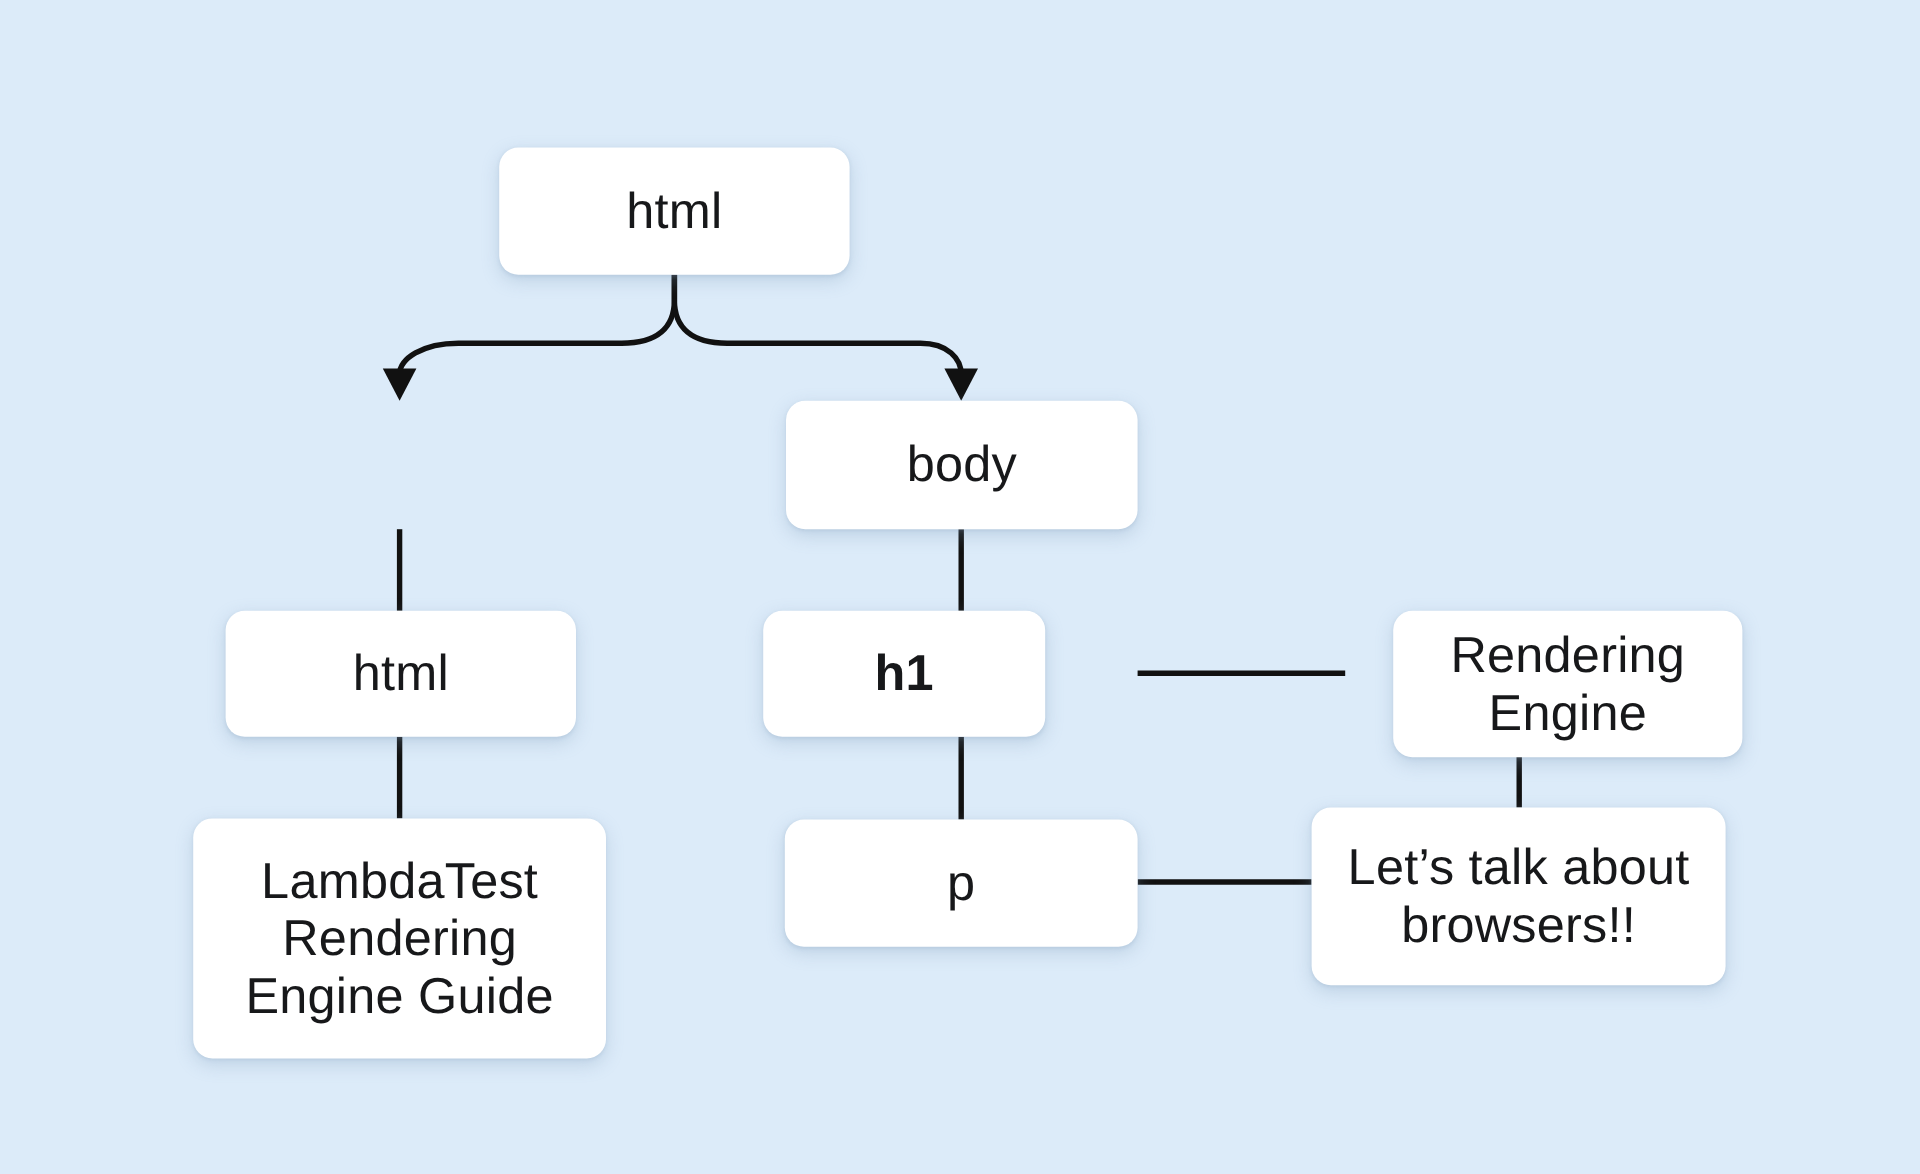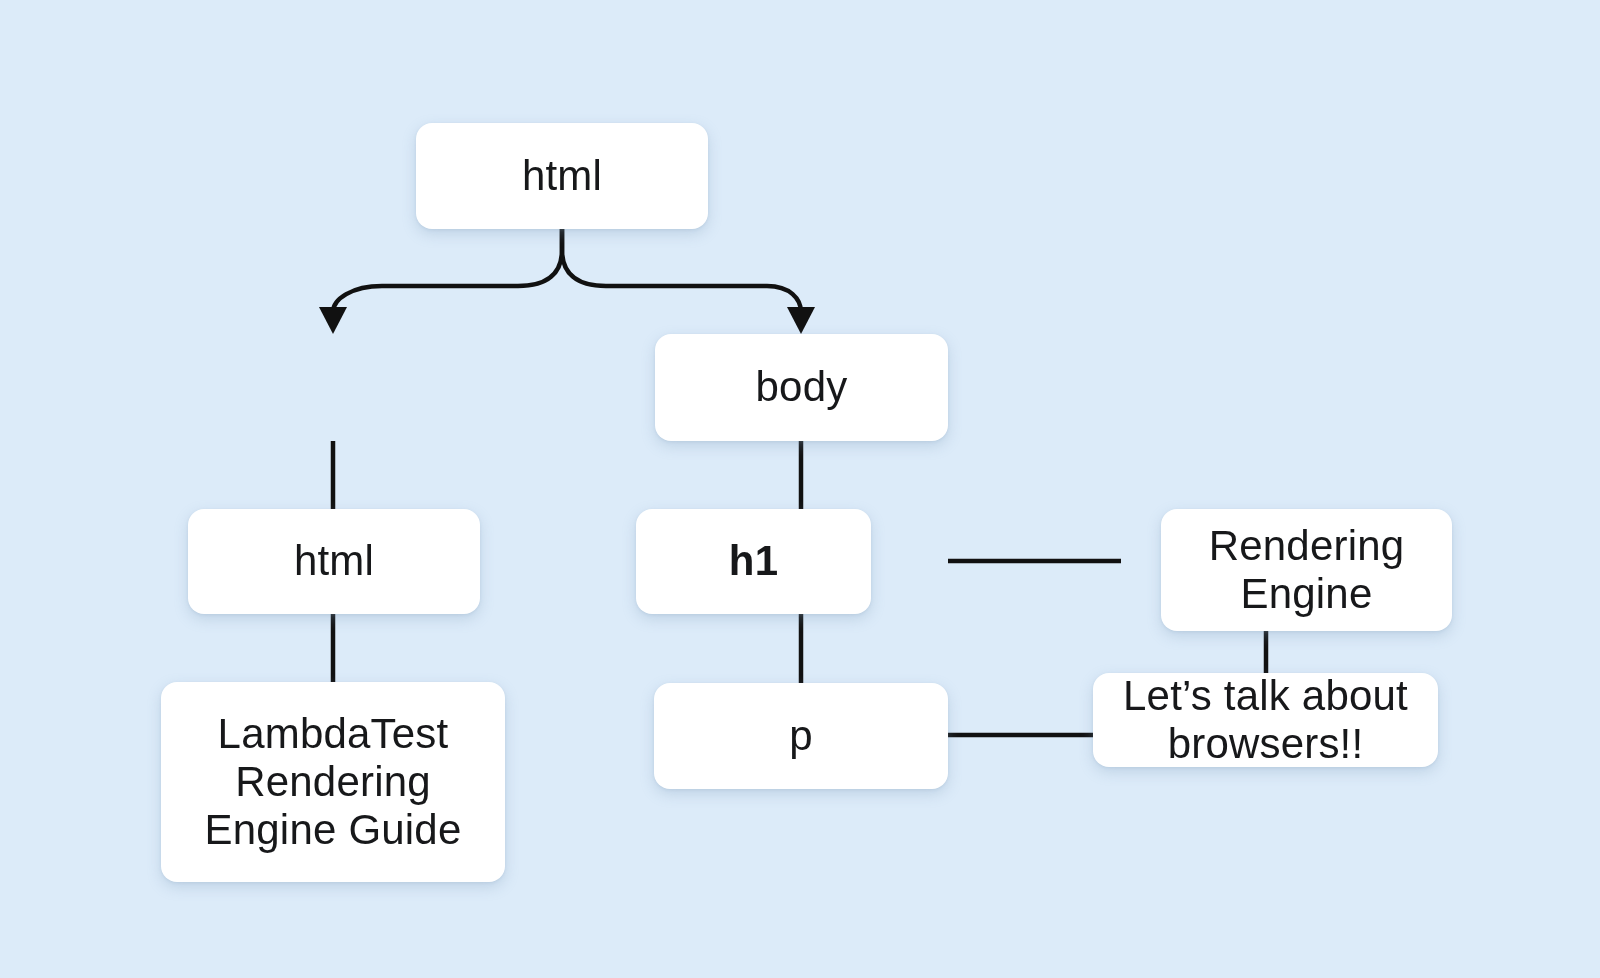--- a/index.html
+++ b/index.html
@@ -55,21 +55,21 @@
   
   #n-html  { left:416px;  top:123px; width:292px; height:106px; }
   #n-head  { left:188px;  top:334px; width:292px; height:107px; }
   #n-body  { left:655px;  top:334px; width:293px; height:107px; }
   #n-title { left:188px;  top:509px; width:292px; height:105px; }
   #n-h1    { left:636px;  top:509px; width:235px; height:105px;font-weight:bold; }
   #n-p     { left:654px;  top:683px; width:294px; height:106px; }
   
   #n-title-text { left:161px;  top:682px; width:344px; height:200px; }
   #n-h1-text    { left:1161px; top:509px; width:291px; height:122px; }
-  #n-p-text     { left:1093px; top:673px; width:345px; height:94px; }
+  #n-p-text     { left:1093px; top:673px; width:345px; height:148px; }
 </style>
 </head>
 <body>
 
 <div class="canvas">
 
   <svg class="edges" viewBox="0 0 1600 978" xmlns="http://www.w3.org/2000/svg" aria-hidden="true">
 
     <path d="M562,229 L562,250 C562,273 548,286 518,286 L382,286 C352,286 333,299 333,312"></path>
     <polygon points="333,334 319,307 347,307"></polygon>

